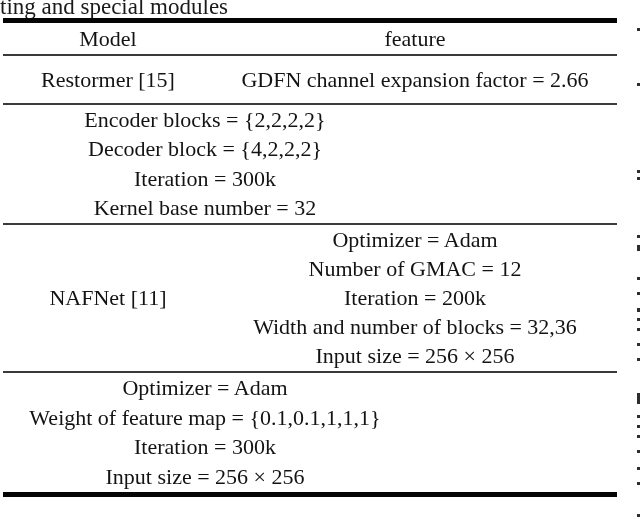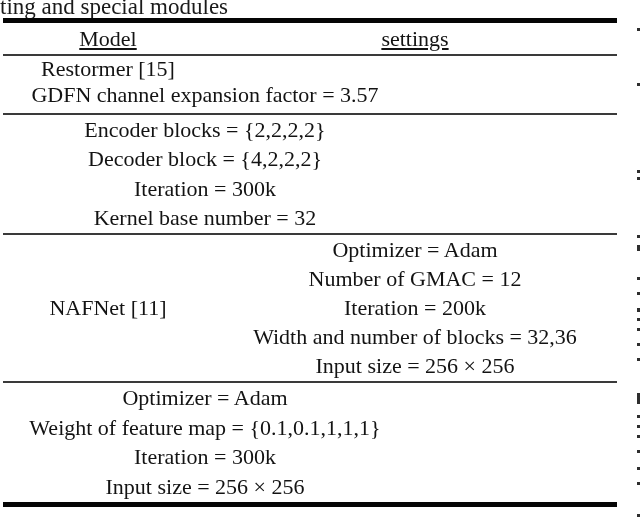--- a/index.html
+++ b/index.html
@@ -23,21 +23,21 @@
   .paper-table {
     position: absolute;
     left: 3px;
     top: 18px;
     width: 614px;
   }
   .rule-thick { height: 5px; background: #050505; }
   .rule-thin  { height: 2px; background: #3a3a3a; }
   .trow { display: flex; width: 100%; }
   .h-header { height: 31px; }
-  .h57  { height: 57px; flex-direction: column; }
+  .h57  { height: 47px; }
   .h118 { height: 118px; }
   .h146 { height: 146px; }
   .h119 { height: 119px; }
   .model-cell {
     width: 210px;
     display: flex;
     align-items: center;
     justify-content: center;
     font-size: 22px;
     text-align: center;
@@ -45,51 +45,51 @@
   .settings-cell {
     width: 404px;
     display: flex;
     flex-direction: column;
     justify-content: space-around;
     align-items: center;
     font-size: 22px;
     text-align: center;
   }
   .setting-line { white-space: nowrap; line-height: 26px; }
-  .header-cell { font-size: 22px; text-decoration: underline; }
+  .header-cell { font-size: 22px; }
   .edge-marks { position: absolute; top: 0; left: 0; width: 640px; height: 519px; pointer-events: none; }
   .edge-mark {
     position: absolute;
     left: 637px;
     width: 3px;
     background: #2e2e2e;
   }
 </style>
 </head>
 <body>
 
 <div class="caption">ting and special modules</div>
 
 <div class="paper-table">
 
   <div class="rule-thick"></div>
 
   <div class="trow h-header">
     <div class="model-cell header-cell">Model</div>
     <div class="settings-cell header-cell">
-      <div class="setting-line">settings</div>
+      <div class="setting-line">feature</div>
     </div>
   </div>
 
   <div class="rule-thin"></div>
 
   <div class="trow h57">
     <div class="model-cell">Restormer [15]</div>
     <div class="settings-cell">
-      <div class="setting-line">GDFN channel expansion factor = 3.57</div>
+      <div class="setting-line">GDFN channel expansion factor = 2.66</div>
     </div>
   </div>
 
   <div class="rule-thin"></div>
 
   <div class="trow h118">
     <div class="settings-cell">
       <div class="setting-line">Encoder blocks = {2,2,2,2}</div>
       <div class="setting-line">Decoder block = {4,2,2,2}</div>
       <div class="setting-line">Iteration = 300k</div>

